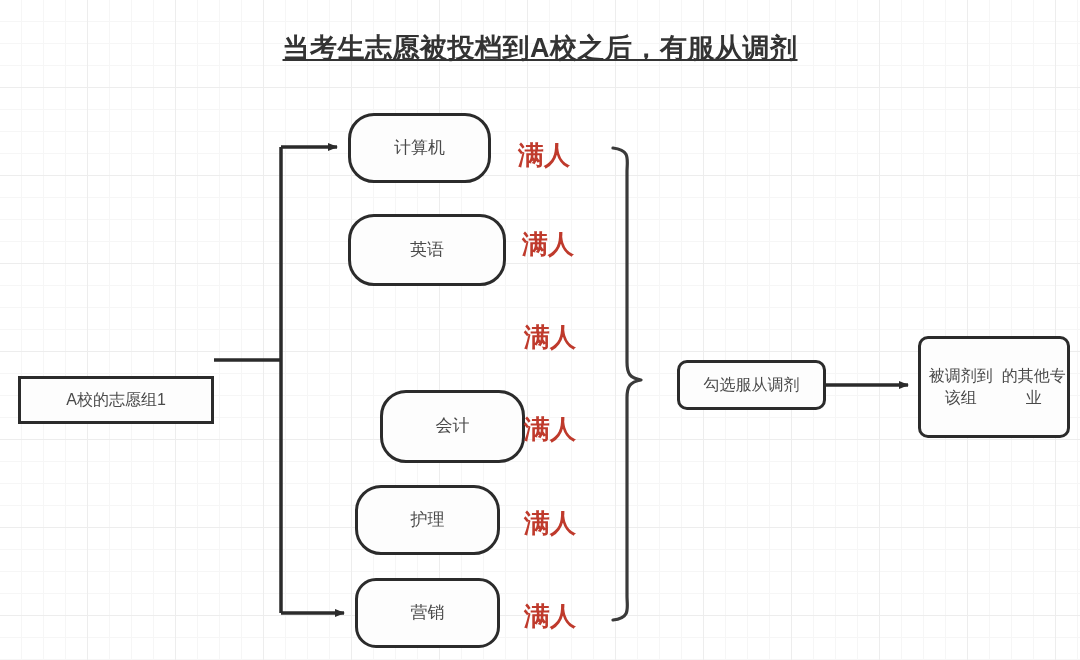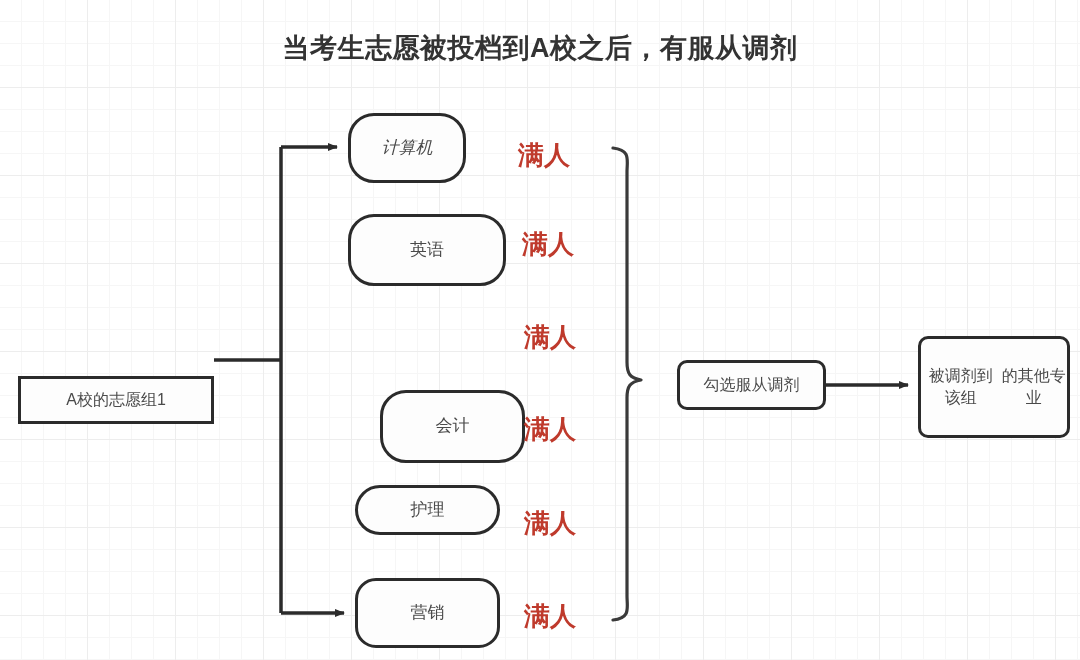--- a/index.html
+++ b/index.html
@@ -38,20 +38,21 @@
     position: absolute;
     left: 0;
     top: 30px;
     width: 1080px;
     text-align: center;
     font-size: 27px;
     font-weight: bold;
     color: #333333;
     letter-spacing: 0.5px;
     white-space: nowrap;
+    text-decoration: underline;
   }
   .node {
     position: absolute;
     box-sizing: border-box;
     background: #fdfdfd;
     border: 3px solid #2b2b2b;
     display: flex;
     align-items: center;
     justify-content: center;
     text-align: center;
@@ -108,38 +109,38 @@
 
     <path d="M 826 385 L 908 385" fill="none" stroke="#2b2b2b" stroke-width="3.5" marker-end="url(#arrowhead)"></path>
   </svg>
 
   <div class="title">当考生志愿被投档到A校之后，有服从调剂</div>
 
   <div class="node rect" style="left:18px; top:336px; width:196px; height:48px; font-size:16px;">
     <span>A校的志愿组1</span>
   </div>
 
-  <div class="node pill" style="left:348px; top:113px; width:118px; height:70px;font-style:italic;">
+  <div class="node pill" style="left:348px; top:113px; width:143px; height:70px;">
     <span>计算机</span>
   </div>
   <div class="status" style="left:518px; top:138px;">满人</div>
 
   <div class="node pill" style="left:348px; top:214px; width:158px; height:72px;">
     <span>英语</span>
   </div>
   <div class="status" style="left:522px; top:227px;">满人</div>
 
   <div class="status" style="left:524px; top:320px;">满人</div>
 
   <div class="node pill" style="left:355px; top:390px; width:145px; height:73px;margin-left:25px;">
     <span>会计</span>
   </div>
   <div class="status" style="left:524px; top:412px;">满人</div>
 
-  <div class="node pill" style="left:355px; top:485px; width:145px; height:50px;">
+  <div class="node pill" style="left:355px; top:485px; width:145px; height:70px;">
     <span>护理</span>
   </div>
   <div class="status" style="left:524px; top:506px;">满人</div>
 
   <div class="node pill" style="left:355px; top:578px; width:145px; height:70px;border-radius:21px;">
     <span>营销</span>
   </div>
   <div class="status" style="left:524px; top:599px;">满人</div>
 
   <div class="node soft" style="left:677px; top:360px; width:149px; height:50px; font-size:16px;">

